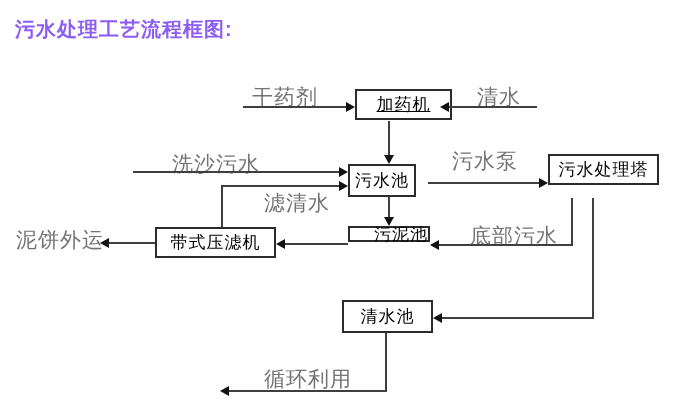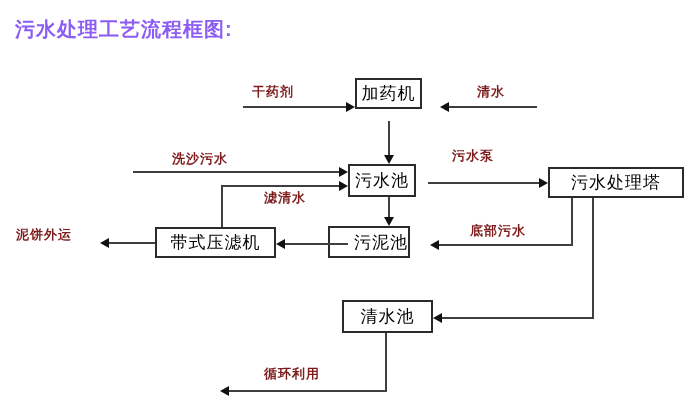--- a/index.html
+++ b/index.html
@@ -32,25 +32,24 @@
     background: #ffffff;
     display: flex;
     align-items: center;
     justify-content: center;
     font-size: 17px;
     letter-spacing: 1px;
     white-space: nowrap;
   }
   .flabel {
     position: absolute;
-    font-size: 13px;
+    font-size: 21px;
     letter-spacing: 1px;
     white-space: nowrap;
-    color: #7f1d1d;
-    font-weight: bold;
+    color: #737373;
   }
   .line {
     position: absolute;
     background: #3f3f3f;
   }
   .h { height: 2px; }
   .v { width: 2px; }
   .ah {
     position: absolute;
     width: 0;
@@ -66,24 +65,24 @@
     border-bottom: 5px solid transparent;
     border-right: 9px solid #111111;
   }
   .ah-down {
     border-left: 5px solid transparent;
     border-right: 5px solid transparent;
     border-top: 9px solid #111111;
   }
 
   
-  #node-dosing        { left: 355px; top:  78px; width:  67px; height: 31px; }
+  #node-dosing        { left: 355px; top:  89px; width:  97px; height: 31px; text-decoration: underline; }
   #node-sewage-pool   { left: 348px; top: 164px; width:  68px; height: 33px; }
-  #node-tower         { left: 548px; top: 167px; width: 136px; height: 31px; }
-  #node-sludge-pool   { left: 328px; top: 226px; width:  82px; height: 32px; padding-left: 24px; }
+  #node-tower         { left: 548px; top: 154px; width: 111px; height: 31px; }
+  #node-sludge-pool   { left: 348px; top: 226px; width:  82px; height: 16px; padding-left: 24px; }
   #node-belt-press    { left: 155px; top: 227px; width: 121px; height: 31px; }
   #node-clean-pool    { left: 342px; top: 300px; width:  91px; height: 33px; }
 
   
   #lbl-dry-agent      { left: 252px; top:  83px; }
   #lbl-clean-water    { left: 477px; top:  83px; }
   #lbl-sand-sewage    { left: 172px; top: 150px; }
   #lbl-sewage-pump    { left: 452px; top: 147px; }
   #lbl-filtered-water { left: 264px; top: 189px; }
   #lbl-sludge-pump    { left: 283px; top: 221px; }

